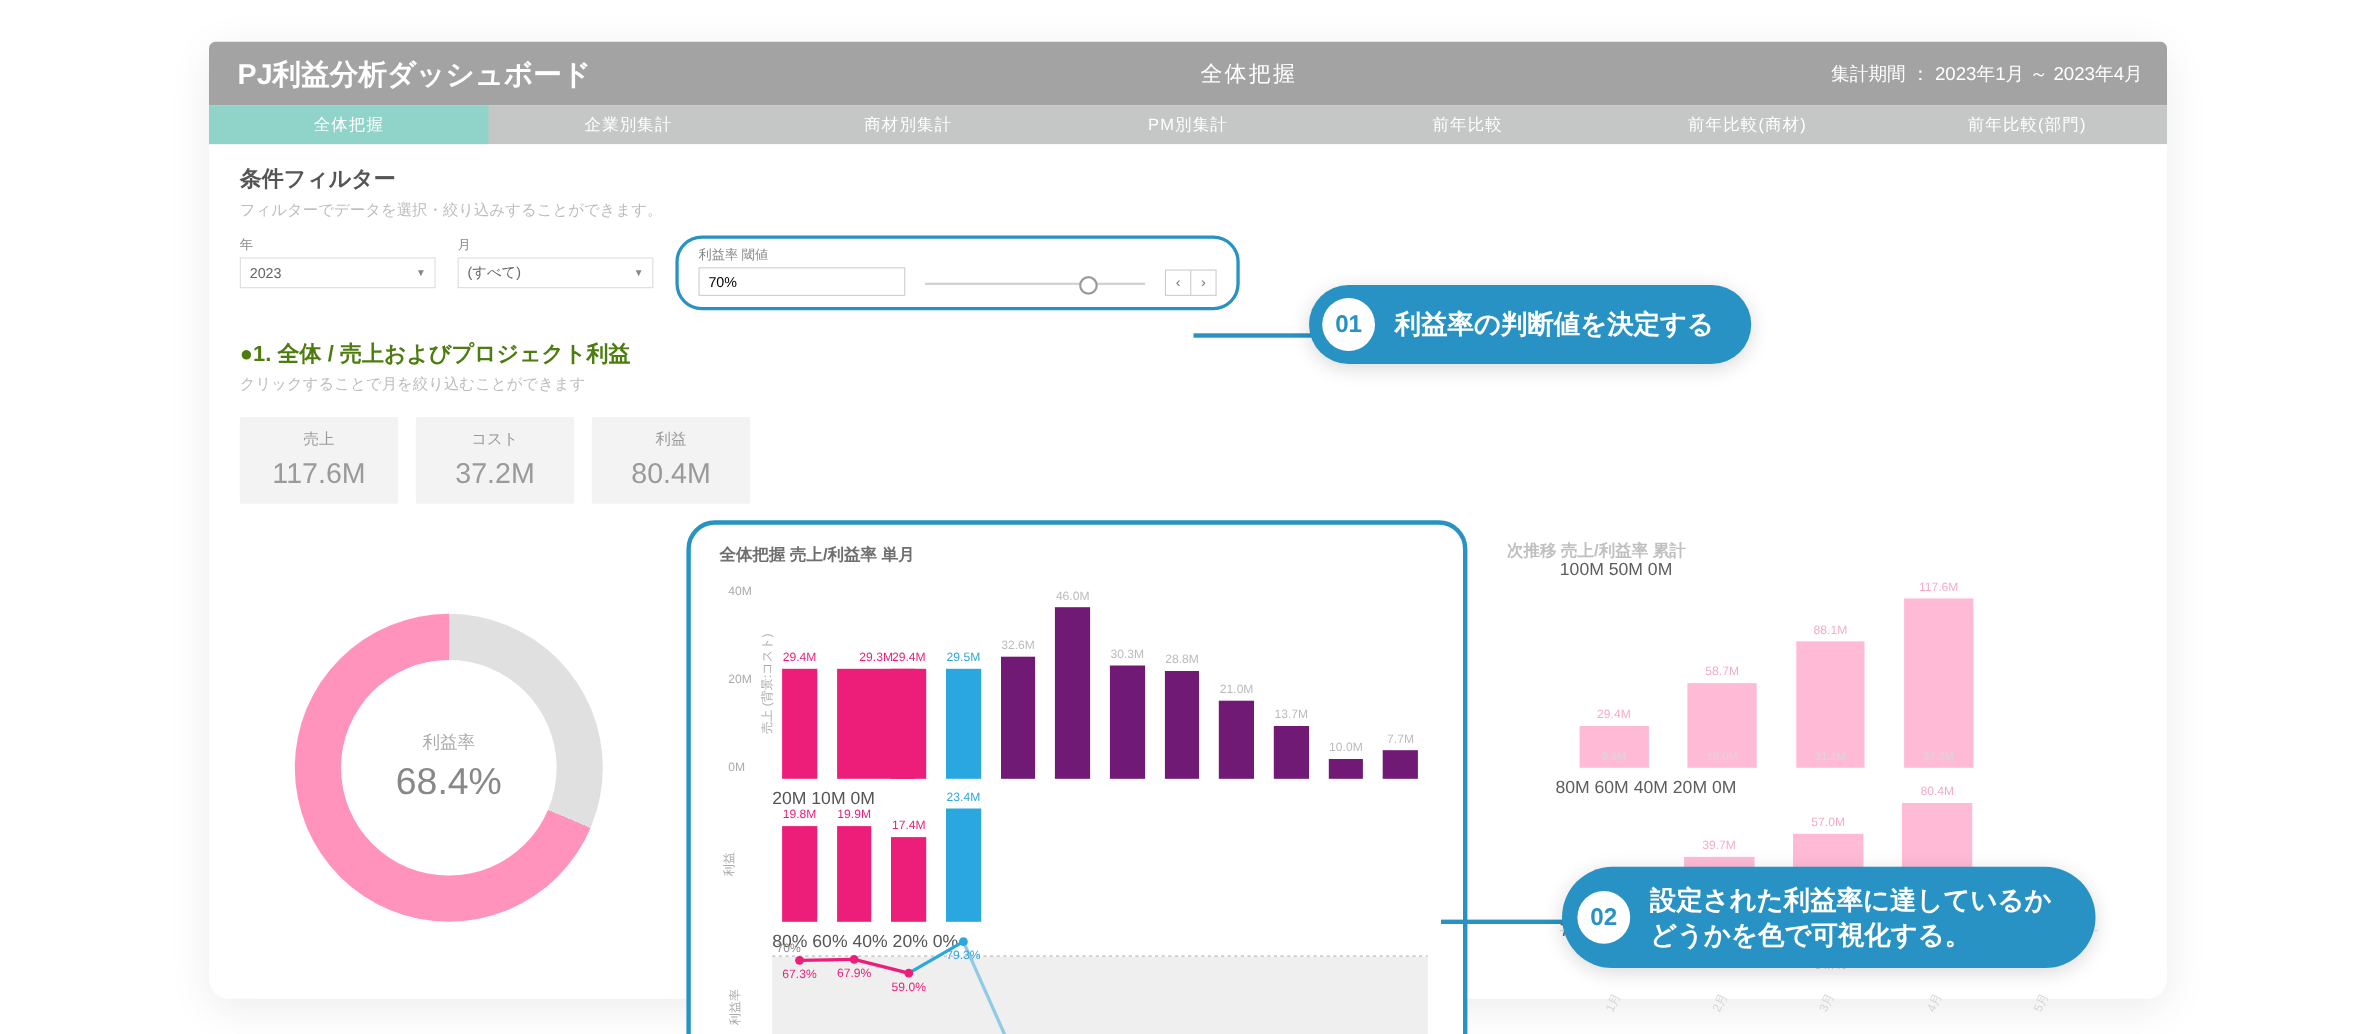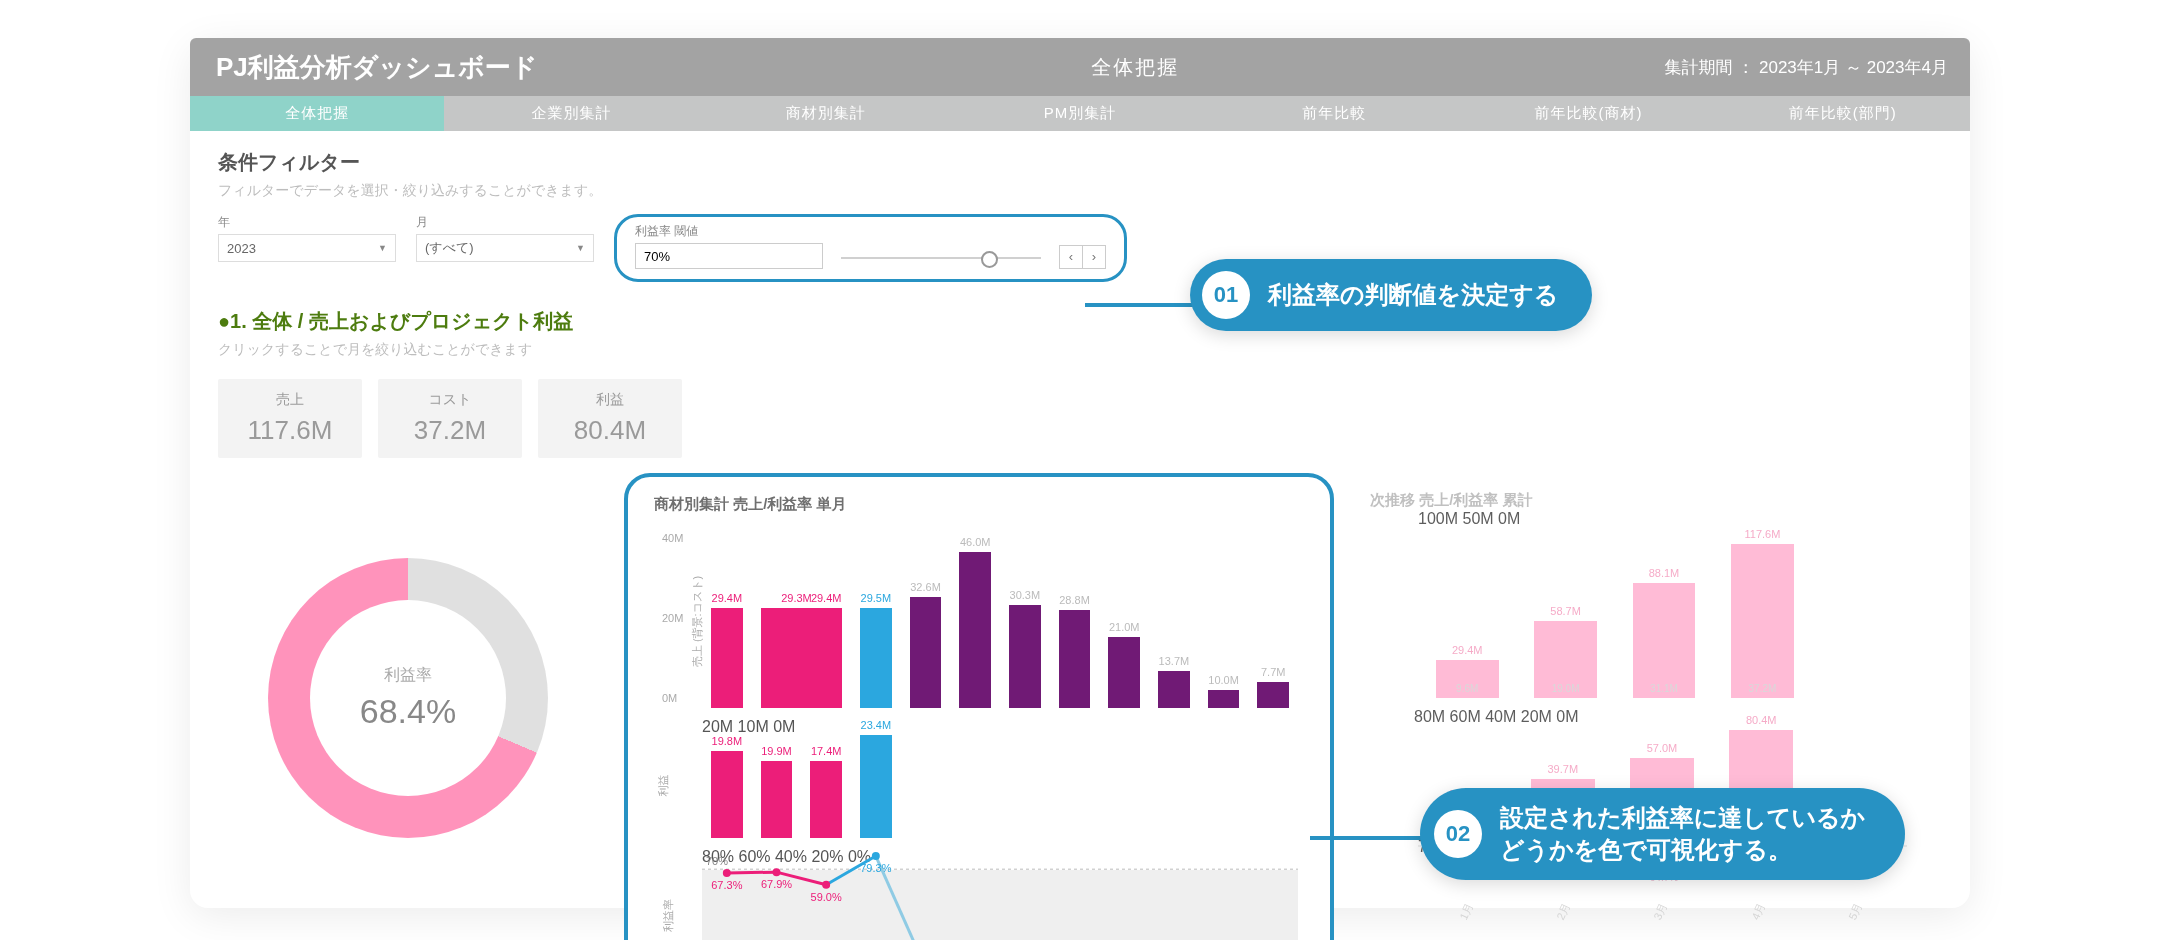--- a/index.html
+++ b/index.html
@@ -153,21 +153,21 @@
         <div class="donut-wrap">
           <div class="donut">
             <div class="donut-c">
               <div class="dl">利益率</div>
               <div class="dv">68.4%</div>
             </div>
           </div>
         </div>
 
         <div class="chart-box">
-          <div class="ctitle">商材別集計 売上/利益率 単月</div>
+          <div class="ctitle">全体把握 売上/利益率 単月</div>
 
           <div class="barzone">
             <span class="yl">売上 (背景:コスト)</span>
             <span class="tick" style="top:12px">40M</span>
             <span class="tick" style="top:92px">20M</span>
             <span class="tick" style="top:172px">0M</span>
             <div class="bars" id="sales-bars">
                 <div class="bslot">
                   <div class="bar pink" style="height: 99.96px;">
                     <div class="lbl" style="color: rgb(236, 30, 121);">29.4M</div>
@@ -207,21 +207,21 @@
                   <div class="bar grey" style="height: 97.92px;">
                     <div class="lbl" style="color: rgb(187, 187, 187);">28.8M</div>
                   </div>
                 </div>
                 <div class="bslot">
                   <div class="bar grey" style="height: 71.4px;">
                     <div class="lbl" style="color: rgb(187, 187, 187);">21.0M</div>
                   </div>
                 </div>
                 <div class="bslot">
-                  <div class="bar grey" style="height: 37px;">
+                  <div class="bar grey" style="height: 48px;">
                     <div class="lbl" style="color: rgb(187, 187, 187);">13.7M</div>
                   </div>
                 </div>
                 <div class="bslot">
                   <div class="bar grey" style="height: 18px;">
                     <div class="lbl" style="color: rgb(187, 187, 187);">10.0M</div>
                   </div>
                 </div>
                 <div class="bslot">
                   <div class="bar grey" style="height: 26.18px;">
@@ -236,21 +236,21 @@
             <span class="tick" style="top:0">20M</span>
             <span class="tick" style="top:52px">10M</span>
             <span class="tick" style="top:104px">0M</span>
             <div class="bars" id="profit-bars" style="top:0">
                 <div class="bslot">
                   <div class="bar pink" style="height: 87.12px;">
                     <div class="lbl" style="color: rgb(236, 30, 121);">19.8M</div>
                   </div>
                 </div>
                 <div class="bslot">
-                  <div class="bar pink" style="height: 77px;">
+                  <div class="bar pink" style="height: 87px;">
                     <div class="lbl" style="color: rgb(236, 30, 121);">19.9M</div>
                   </div>
                 </div>
                 <div class="bslot">
                   <div class="bar pink" style="height: 76.56px;">
                     <div class="lbl" style="color: rgb(236, 30, 121);">17.4M</div>
                   </div>
                 </div>
                 <div class="bslot">
                   <div class="bar blue" style="height: 102.96px;">

